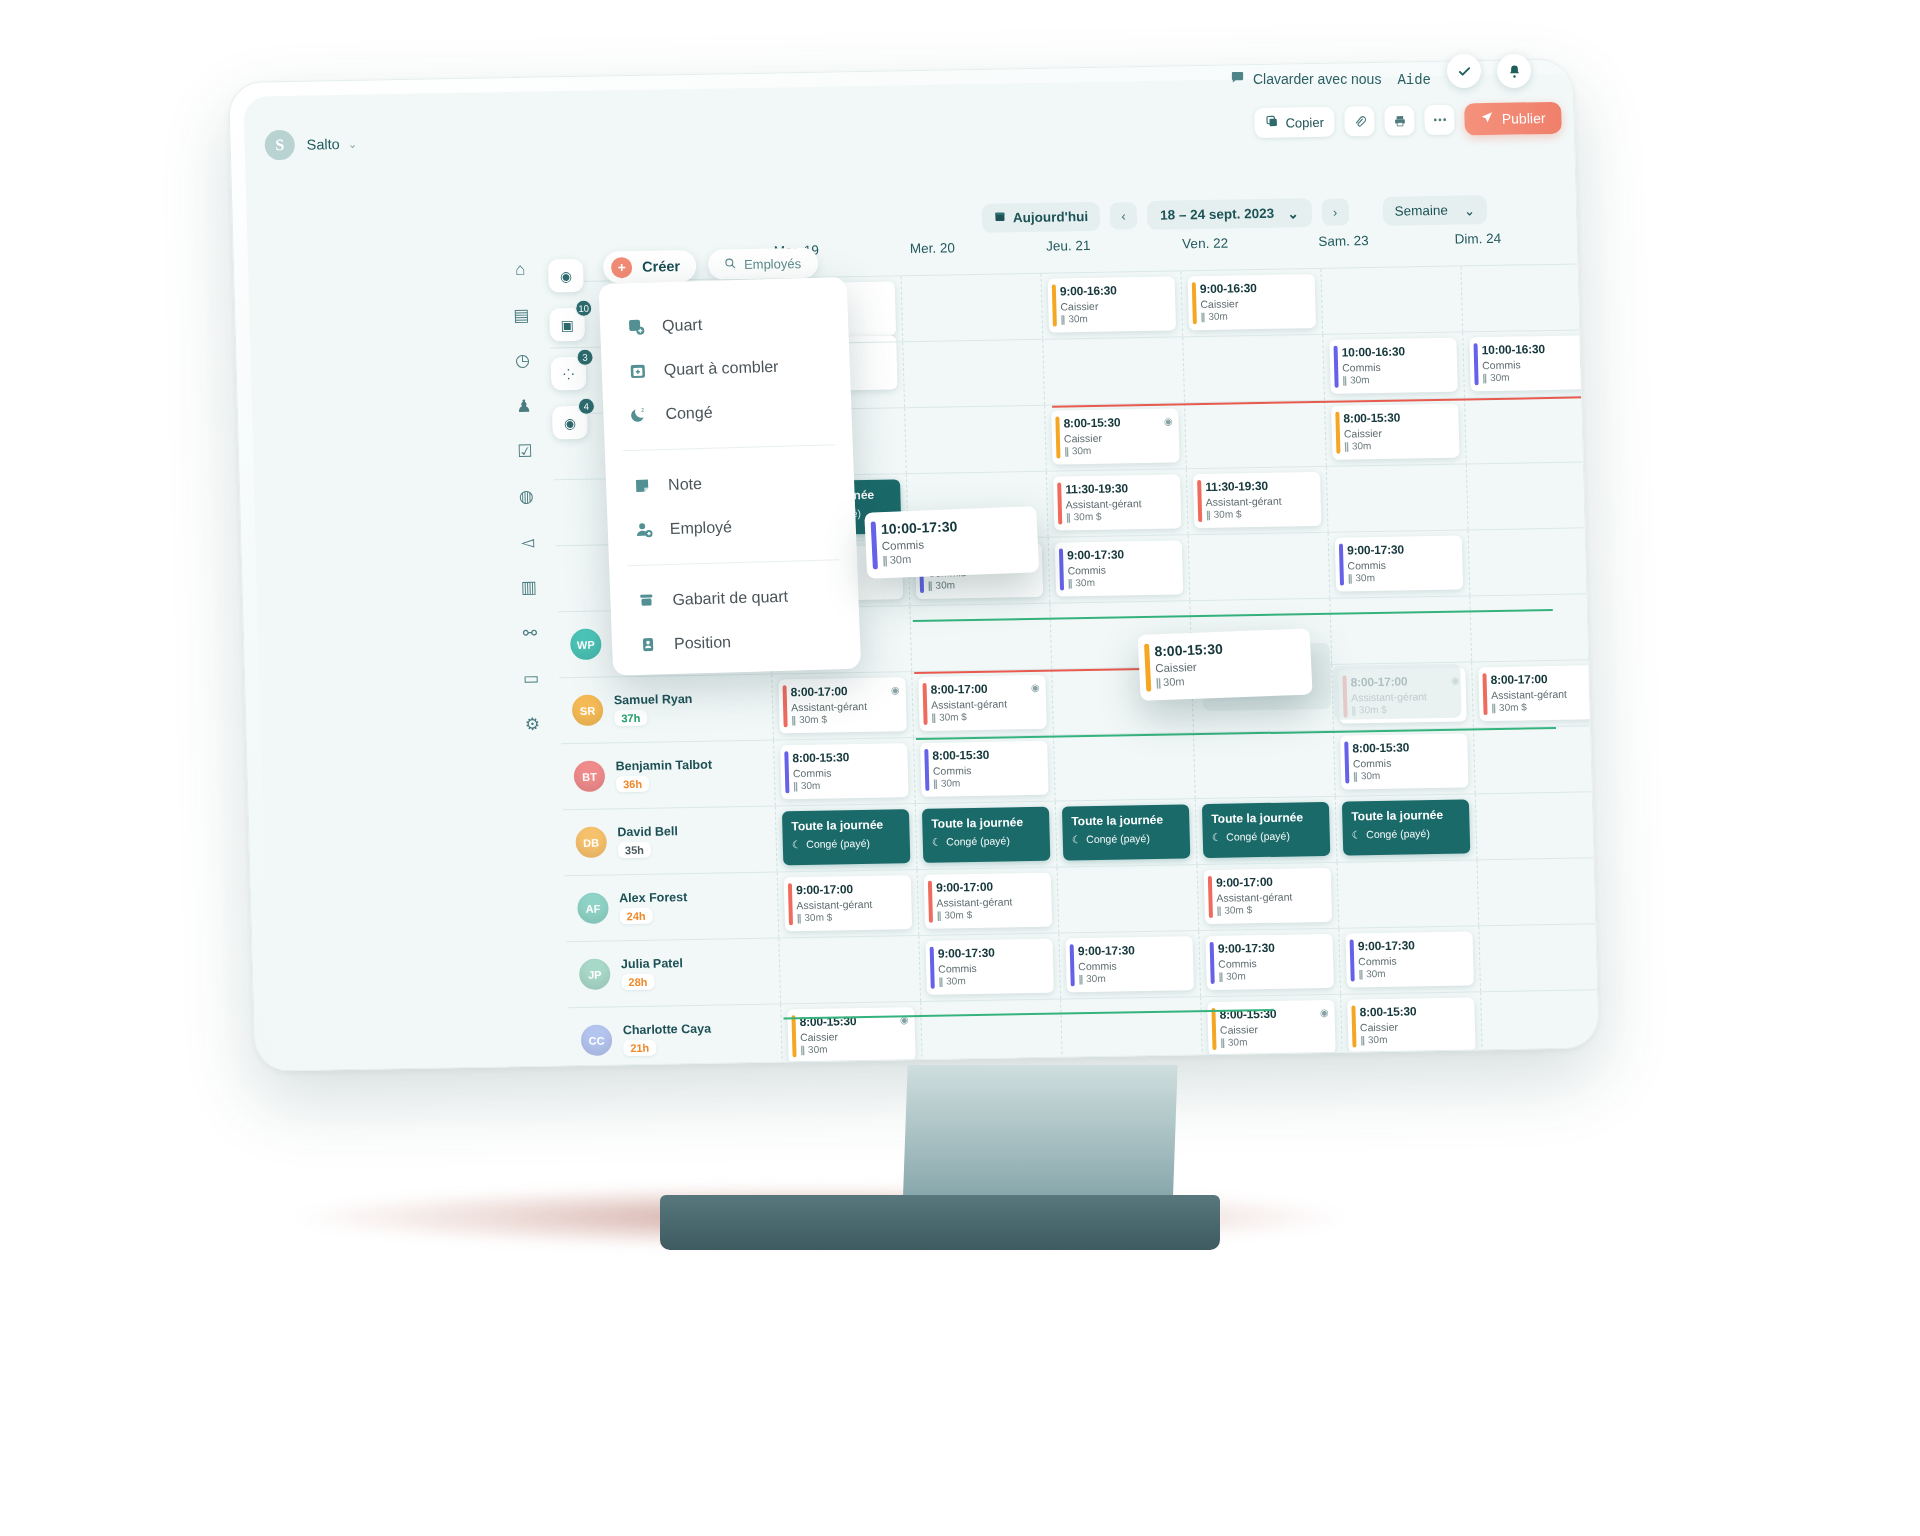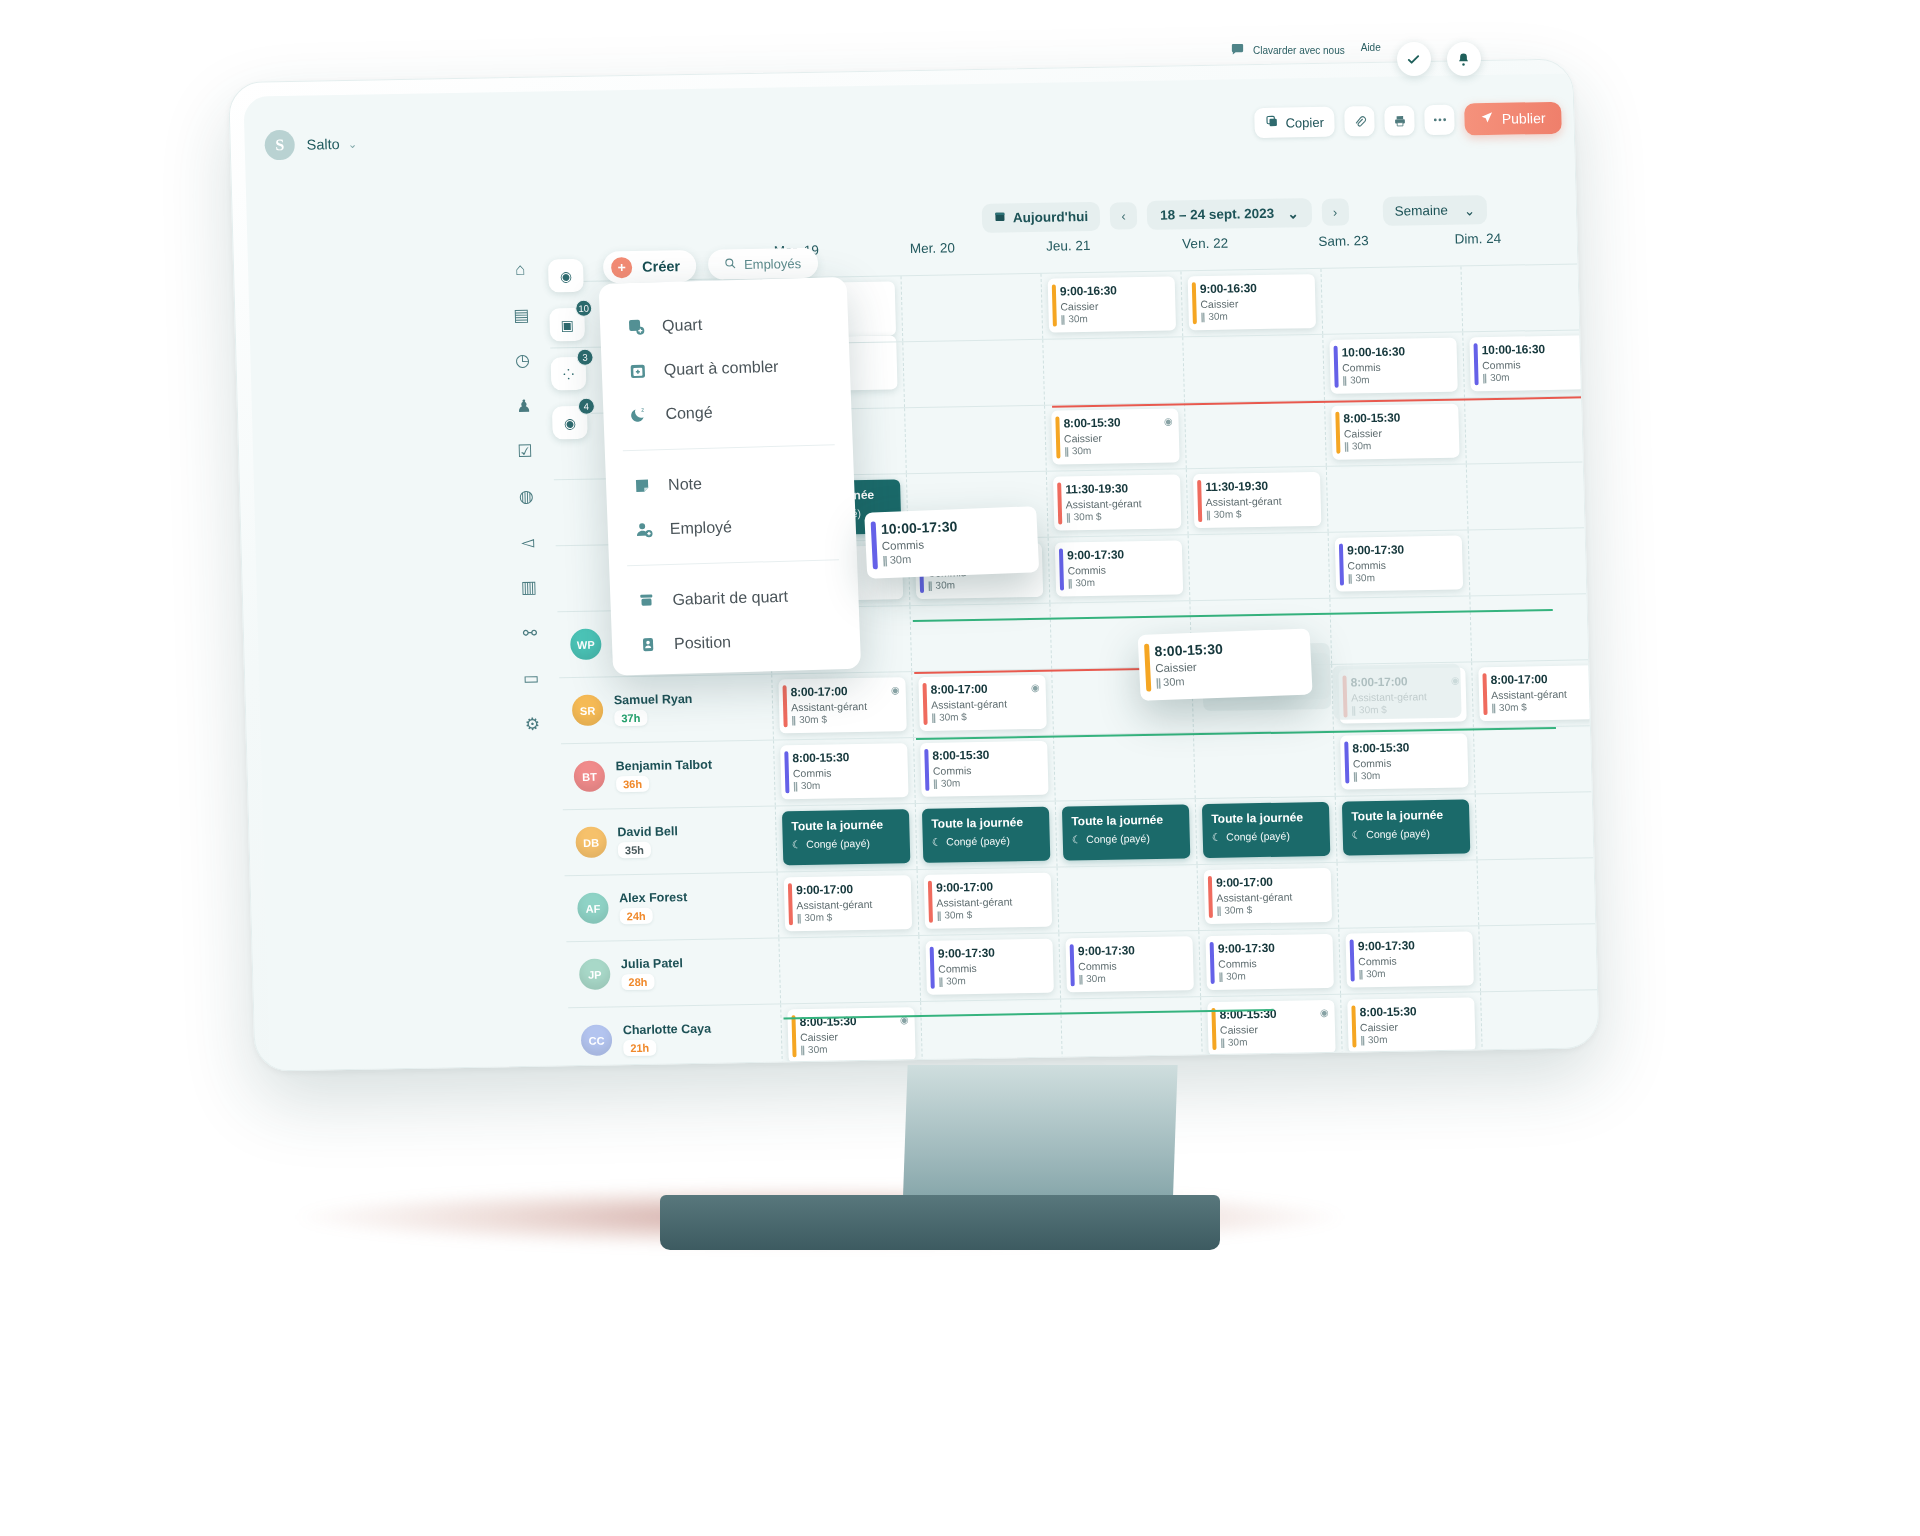--- a/index.html
+++ b/index.html
@@ -43,26 +43,26 @@
   #stand-shadow{
     position:absolute; left:300px; top:1186px; width:1040px; height:62px;
     background:radial-gradient(ellipse at 50% 50%, rgba(150,60,50,.5) 0%, rgba(170,90,70,.20) 45%, rgba(255,255,255,0) 72%);
     filter:blur(6px);
     z-index:0;
   }
 
   
   #topbar{
     position:absolute; left:1230px; top:42px; width:330px; height:46px;
-    display:flex; align-items:flex-start; gap:16px;
+    display:flex; align-items:flex-end; gap:16px;
     z-index:5;
-    font-size:10px; color:#2b5f63;
+    font-size:14px; color:#2b5f63;
   }
   #topbar .chat{ display:flex; align-items:center; gap:8px; white-space:nowrap;}
-  #topbar .aide{ white-space:nowrap; }
+  #topbar .aide{ white-space:nowrap;font-family:Liberation Mono, monospace; }
   .round-btn{
     width:34px;height:34px;border-radius:50%;
     background:#ffffff; box-shadow:0 2px 8px rgba(40,90,90,.18);
     display:flex;align-items:center;justify-content:center;
     color:#1e5f5a;
   }
 
   
   #app-header{
     position:absolute; left:0; top:22px; right:0; height:54px;

